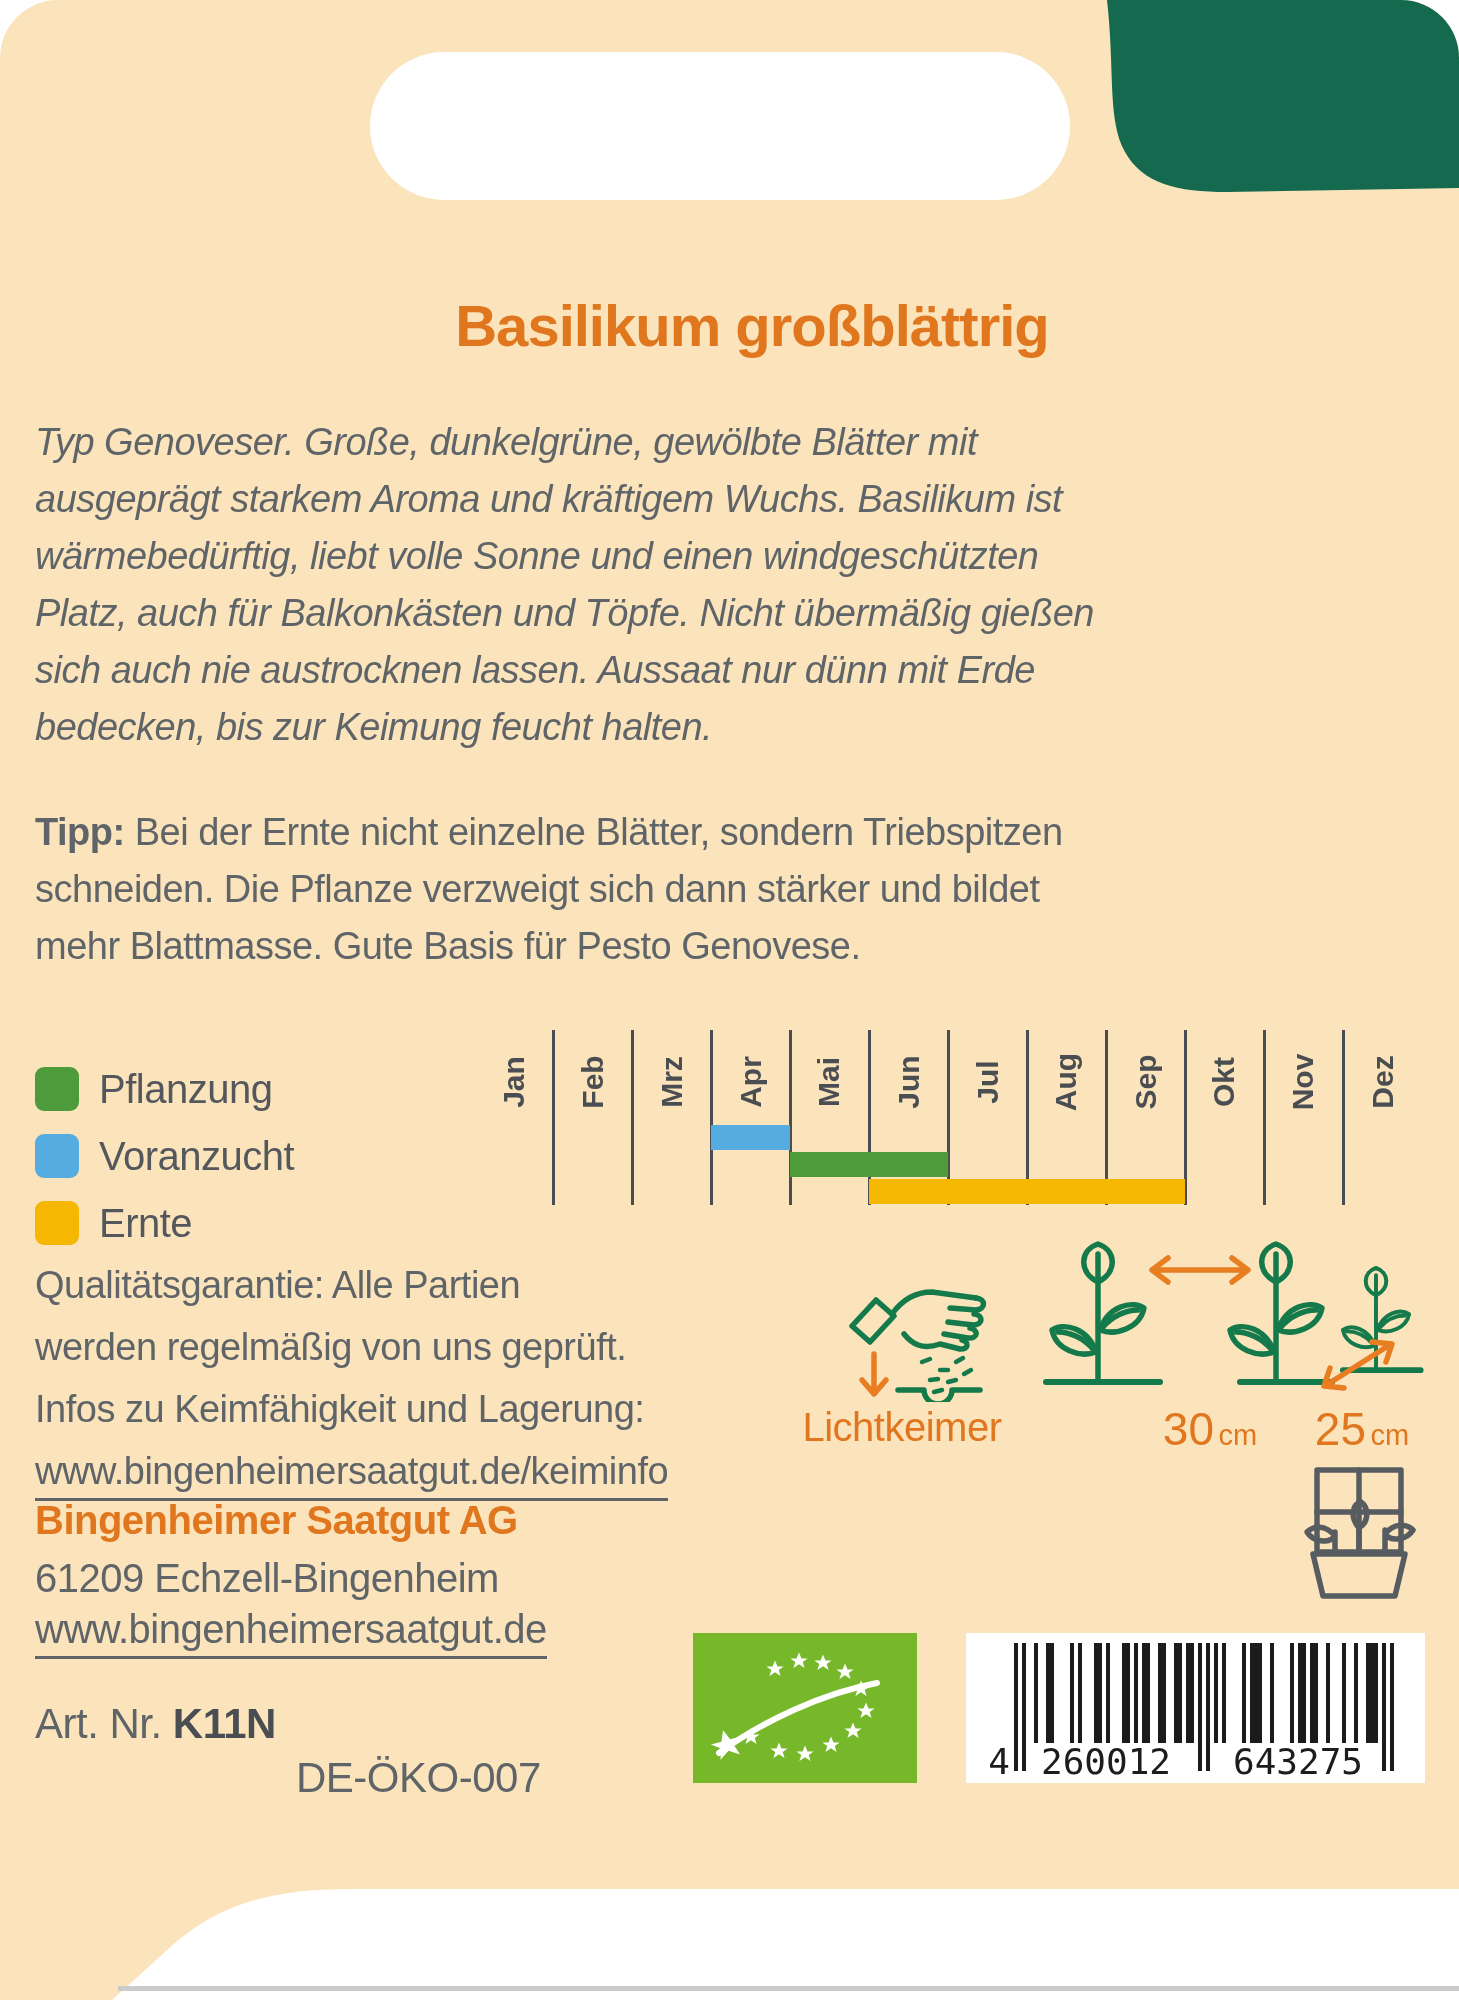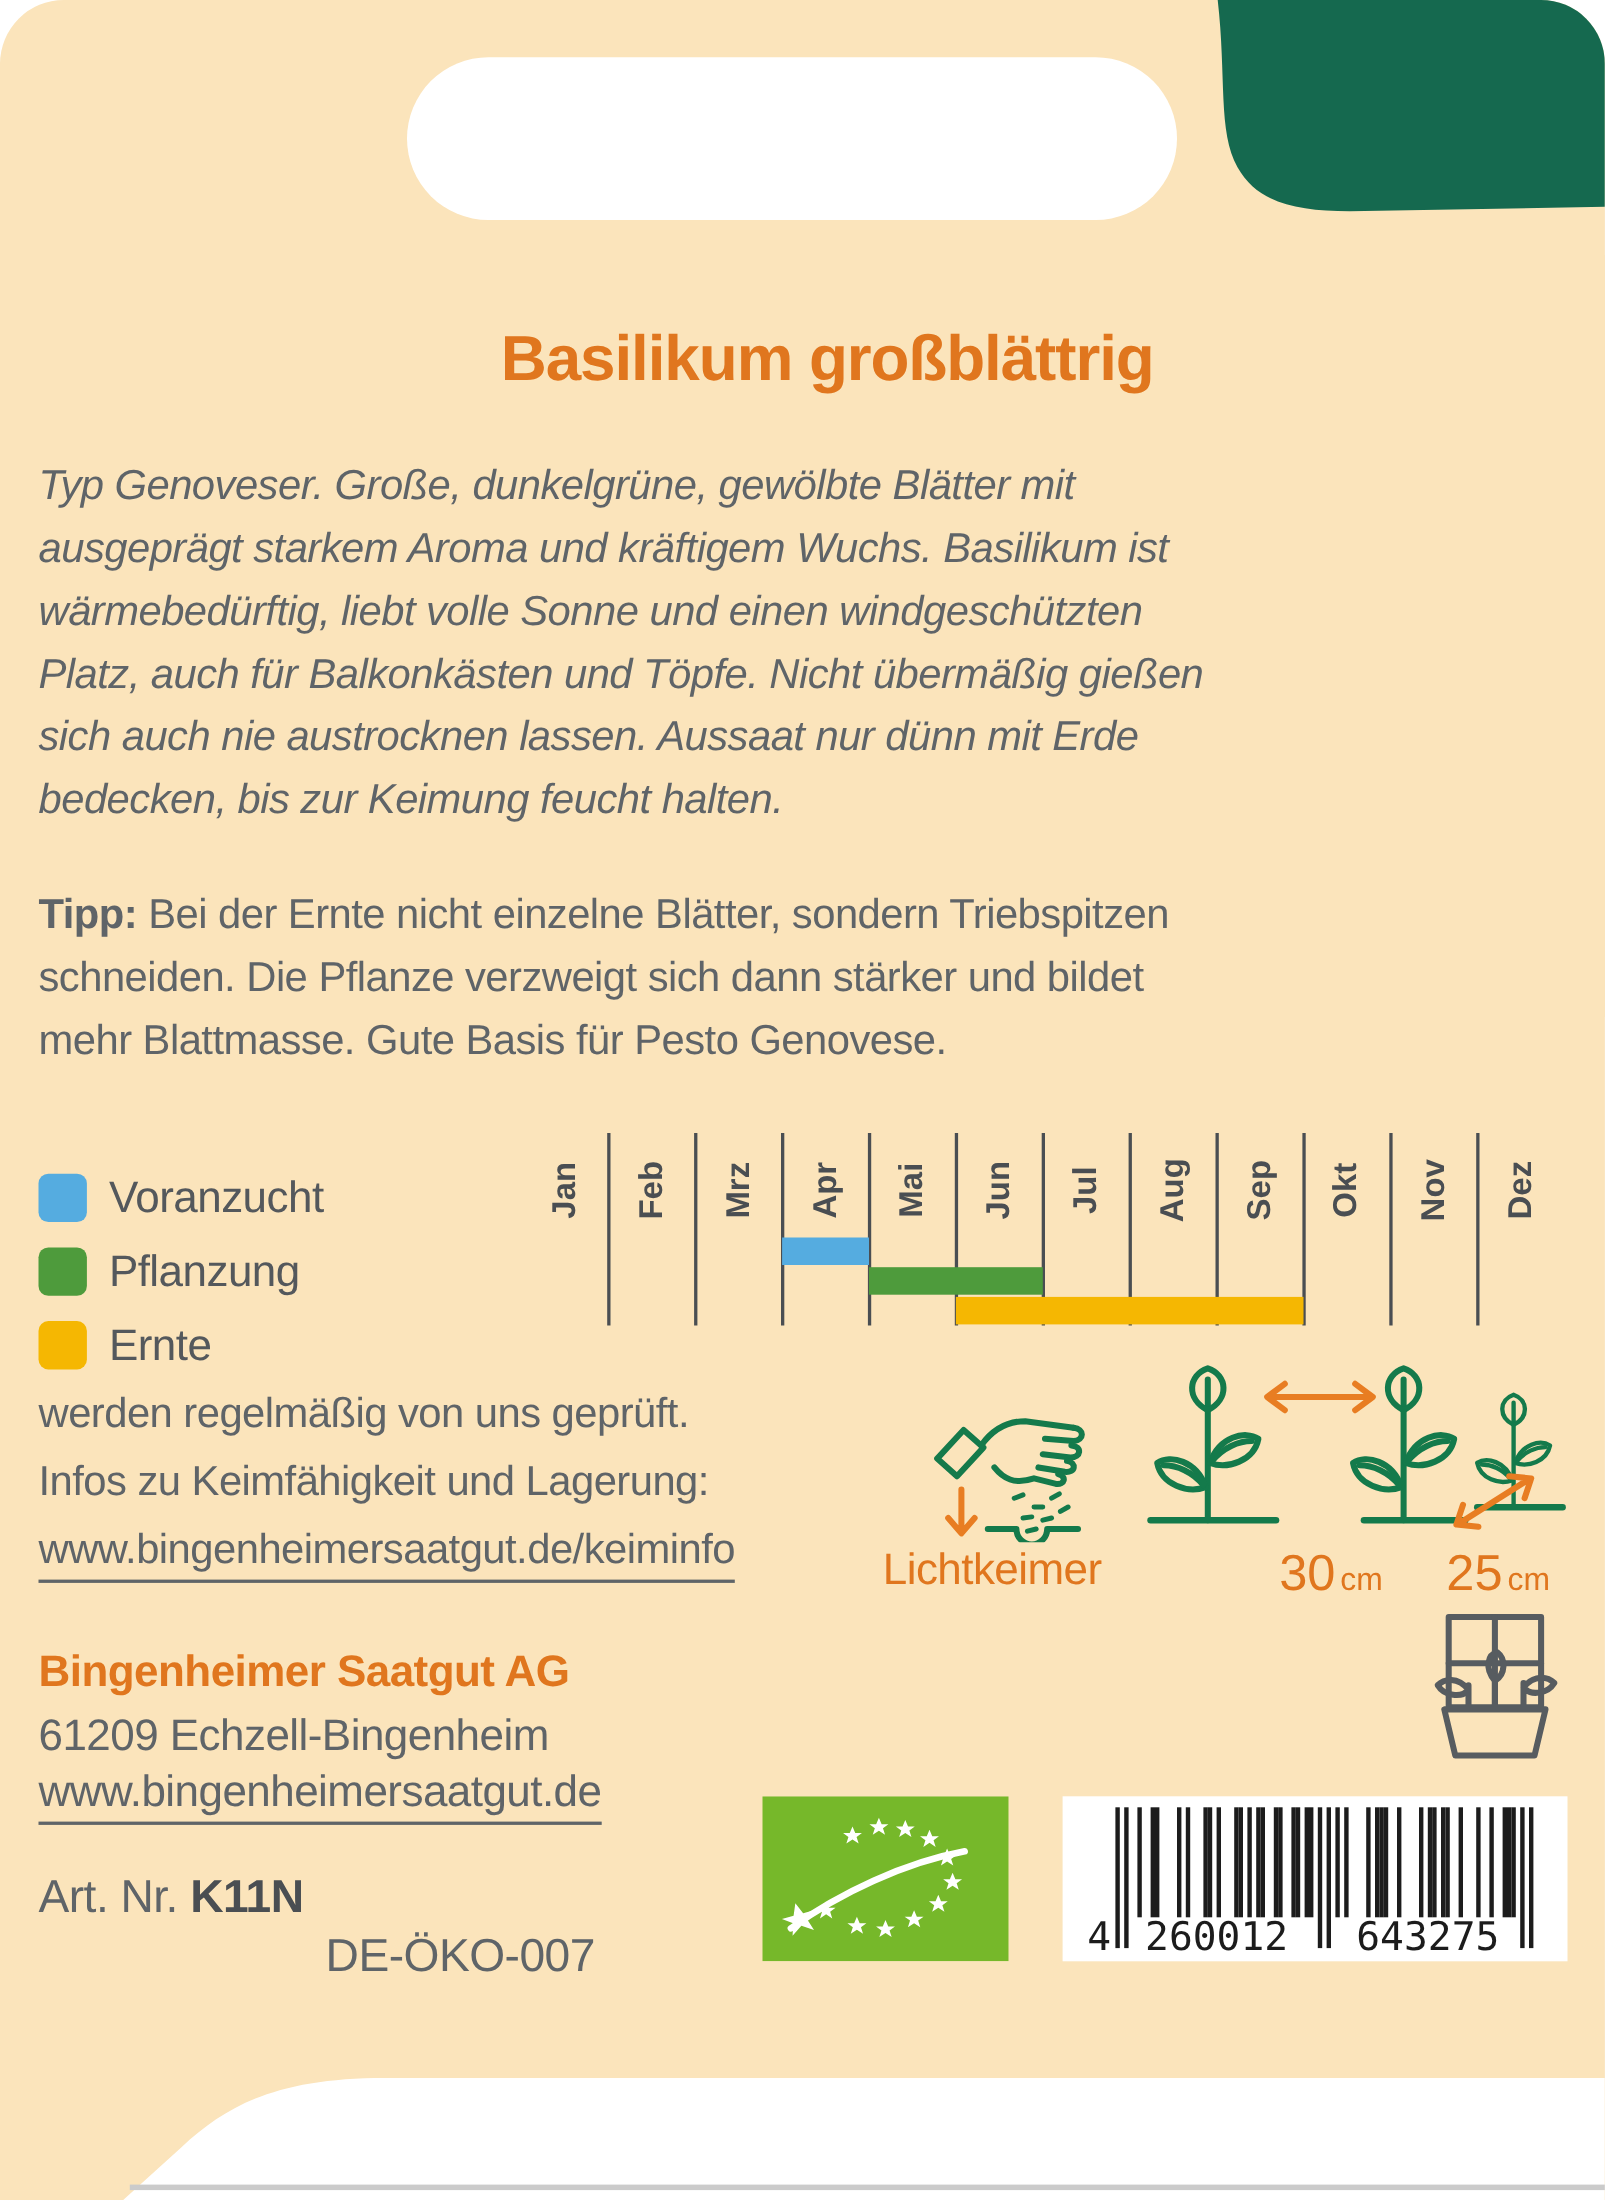--- a/index.html
+++ b/index.html
@@ -71,26 +71,26 @@
     </div>
 
     <div class="para txt" style="top:804px;">
       <div><b>Tipp:</b> <span>Bei der Ernte nicht einzelne Blätter, sondern Triebspitzen</span></div>
       <div>schneiden. Die Pflanze verzweigt sich dann stärker und bildet</div>
       <div>mehr Blattmasse. Gute Basis für Pesto Genovese.</div>
     </div>
 
     <div class="legend">
         <div class="legend-row">
+          <div class="legend-sq" style="background: rgb(78, 155, 60);"></div>
+          <div class="legend-lbl">Pflanzung</div>
+        </div>
+        <div class="legend-row">
           <div class="legend-sq" style="background: rgb(85, 172, 224);"></div>
           <div class="legend-lbl">Voranzucht</div>
-        </div>
-        <div class="legend-row">
-          <div class="legend-sq" style="background: rgb(78, 155, 60);"></div>
-          <div class="legend-lbl">Pflanzung</div>
         </div>
         <div class="legend-row">
           <div class="legend-sq" style="background: rgb(245, 183, 2);"></div>
           <div class="legend-lbl">Ernte</div>
         </div>
       </div>
 
     <div class="chart">
         <div class="mlabel" style="left: 0px;">
           <span>Jan</span>
@@ -138,20 +138,21 @@
         <div class="divider" style="left: 868px;"></div>
         <div class="mlabel" style="left: 869px;">
           <span>Dez</span>
         </div>
         <div class="cbar" style="left: 237px; width: 79px; top: 95px; height: 25px; background: rgb(85, 172, 224);"></div>
         <div class="cbar" style="left: 316px; width: 158px; top: 122px; height: 25px; background: rgb(78, 155, 60);"></div>
         <div class="cbar" style="left: 395px; width: 316px; top: 149px; height: 25px; background: rgb(245, 183, 2);"></div>
       </div>
 
     <div class="para txt quality" style="top:1254px;">
+      <div>Qualitätsgarantie: Alle Partien</div>
       <div>werden regelmäßig von uns geprüft.</div>
       <div>Infos zu Keimfähigkeit und Lagerung:</div>
       <div><span class="ulink">www.bingenheimersaatgut.de/keiminfo</span></div>
     </div>
 
     <svg class="abs" style="left:838px;top:1262px;" width="160" height="140" viewBox="0 0 160 140" fill="none" stroke-linecap="round" stroke-linejoin="round">
       <g stroke="#147a4b" stroke-width="5.5">
         <path d="M14,64 L38,38 L56,54 L32,80 Z"></path>
         <path d="M54,52 C64,38 78,30 94,30 L138,36"></path>
         <path d="M138,36 c10,1 10,11 0,12 l-26,-2"></path>

